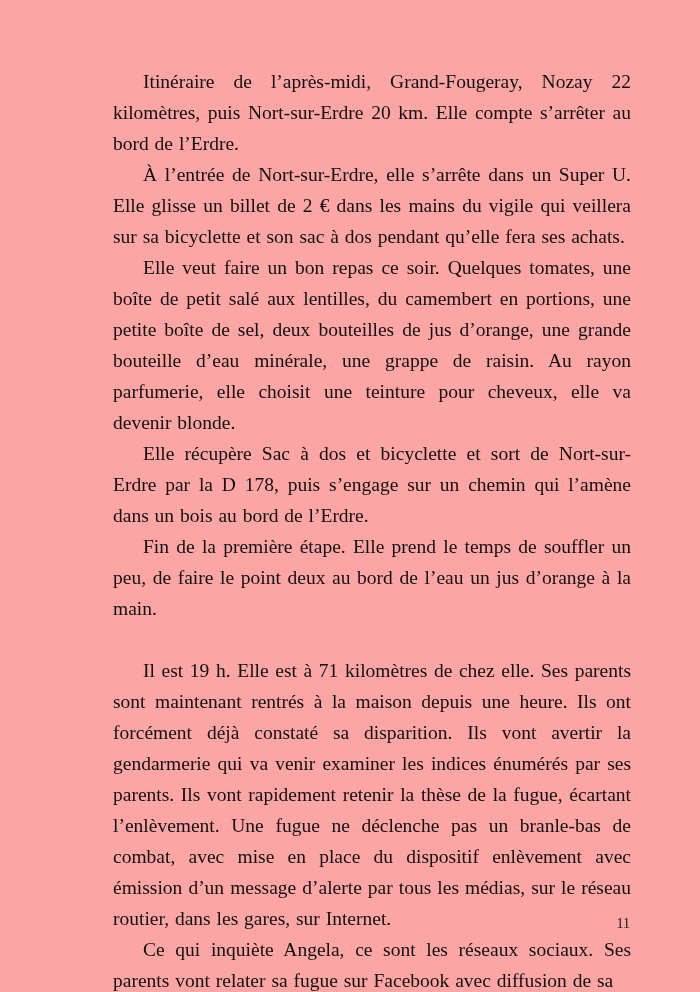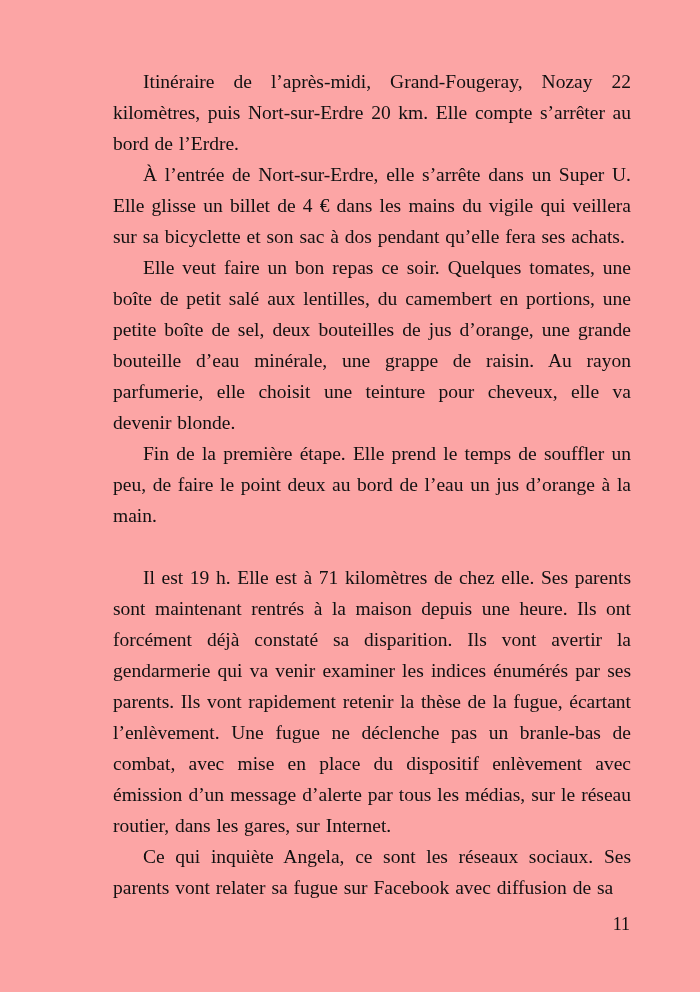--- a/index.html
+++ b/index.html
@@ -31,32 +31,33 @@
     text-indent: 30px;
     word-spacing: 1px;
   }
   .section-gap {
     height: 31px;
   }
   .page-number {
     position: absolute;
     right: 70px;
     bottom: 58px;
-    font-size: 18px;
+    font-size: 14px;
     line-height: 20px;
     color: #111111;
   }
 </style>
 </head>
 <body>
 
 <div class="book-page">
   <div class="text-block">
     <p>Itinéraire de l’après-midi, Grand-Fougeray, Nozay 22 kilomètres, puis Nort-sur-Erdre 20 km. Elle compte s’arrêter au bord de l’Erdre.</p>
-    <p>À l’entrée de Nort-sur-Erdre, elle s’arrête dans un Super U. Elle glisse un billet de 4 € dans les mains du vigile qui veillera sur sa bicyclette et son sac à dos pendant qu’elle fera ses achats.</p>
+    <p>À l’entrée de Nort-sur-Erdre, elle s’arrête dans un Super U. Elle glisse un billet de 2 € dans les mains du vigile qui veillera sur sa bicyclette et son sac à dos pendant qu’elle fera ses achats.</p>
     <p>Elle veut faire un bon repas ce soir. Quelques tomates, une boîte de petit salé aux lentilles, du camembert en portions, une petite boîte de sel, deux bouteilles de jus d’orange, une grande bouteille d’eau minérale, une grappe de raisin. Au rayon parfumerie, elle choisit une teinture pour cheveux, elle va devenir blonde.</p>
+    <p>Elle récupère Sac à dos et bicyclette et sort de Nort-sur-Erdre par la D 178, puis s’engage sur un chemin qui l’amène dans un bois au bord de l’Erdre.</p>
     <p>Fin de la première étape. Elle prend le temps de souffler un peu, de faire le point deux au bord de l’eau un jus d’orange à la main.</p>
     <div class="section-gap"></div>
     <p>Il est 19 h. Elle est à 71 kilomètres de chez elle. Ses parents sont maintenant rentrés à la maison depuis une heure. Ils ont forcément déjà constaté sa disparition. Ils vont avertir la gendarmerie qui va venir examiner les indices énumérés par ses parents. Ils vont rapidement retenir la thèse de la fugue, écartant l’enlèvement. Une fugue ne déclenche pas un branle-bas de combat, avec mise en place du dispositif enlèvement avec émission d’un message d’alerte par tous les médias, sur le réseau routier, dans les gares, sur Internet.</p>
     <p>Ce qui inquiète Angela, ce sont les réseaux sociaux. Ses parents vont relater sa fugue sur Facebook avec diffusion de sa</p>
   </div>
   <div class="page-number">11</div>
 </div>
 
 </body></html>

